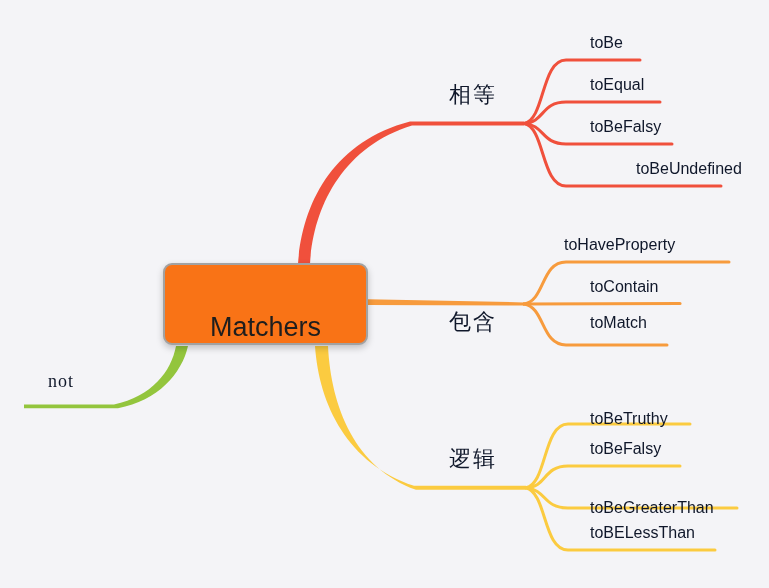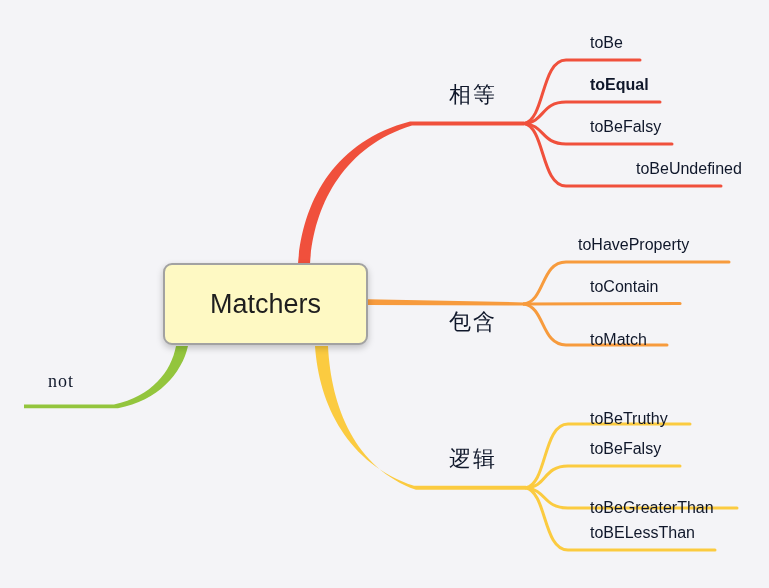--- a/index.html
+++ b/index.html
@@ -8,23 +8,23 @@
     background:#f4f4f7;
     font-family:"Liberation Sans","DejaVu Sans",sans-serif;
     overflow:hidden;
   }
   .canvas{
     position:relative;width:769px;height:588px;background:#f4f4f7;
   }
   .canvas svg{position:absolute;left:0;top:0;}
   .root-topic{
     position:absolute;left:163px;top:263px;width:205px;height:82px;
-    background:#fef9c3;border:2px solid #a2a2a2;border-radius:9px;
+    background:#f97316;border:2px solid #a2a2a2;border-radius:9px;
     box-shadow:0 3px 7px rgba(0,0,0,.22);
-    display:flex;align-items:center;justify-content:center;
+    display:flex;align-items:flex-end;justify-content:center;
     font-size:27px;color:#1e1e1e;box-sizing:border-box;
     cursor:default;
   }
   .topic-label{
     position:absolute;transform:translateY(-50%);
     color:#0f172a;white-space:nowrap;cursor:default;
   }
   .parent-label{font-size:22px;letter-spacing:2px;}
   .child-label{font-size:16px;}
   .not-label{font-size:18px;letter-spacing:1px;font-family:Liberation Serif, serif;}
@@ -59,26 +59,26 @@
   <div class="root-topic">
     <span>Matchers</span>
   </div>
 
   <div class="topic-label parent-label" style="left:449px;top:95px;">相等</div>
   <div class="topic-label parent-label" style="left:449px;top:278px;margin-top:44px;">包含</div>
   <div class="topic-label parent-label" style="left:449px;top:459px;">逻辑</div>
   <div class="topic-label not-label" style="left:48px;top:381px;">not</div>
 
   <div class="topic-label child-label" style="left:590px;top:43px;">toBe</div>
-  <div class="topic-label child-label" style="left:590px;top:85px;font-weight:bold;">toEqual</div>
+  <div class="topic-label child-label" style="left:590px;top:85px;">toEqual</div>
   <div class="topic-label child-label" style="left:590px;top:127px;">toBeFalsy</div>
   <div class="topic-label child-label" style="left:590px;top:169px;margin-left:46px;">toBeUndefined</div>
 
-  <div class="topic-label child-label" style="left:578px;top:245px;text-align:right;">toHaveProperty</div>
+  <div class="topic-label child-label" style="left:564px;top:245px;text-align:right;">toHaveProperty</div>
   <div class="topic-label child-label" style="left:590px;top:287px;">toContain</div>
-  <div class="topic-label child-label" style="left:590px;top:340px;">toMatch</div>
+  <div class="topic-label child-label" style="left:590px;top:323px;">toMatch</div>
 
   <div class="topic-label child-label" style="left:590px;top:407px;margin-top:12px;">toBeTruthy</div>
   <div class="topic-label child-label" style="left:590px;top:449px;">toBeFalsy</div>
   <div class="topic-label child-label" style="left:590px;top:491px;margin-top:17px;">toBeGreaterThan</div>
   <div class="topic-label child-label" style="left:590px;top:533px;">toBELessThan</div>
 
 </div>
 
 </body></html>

